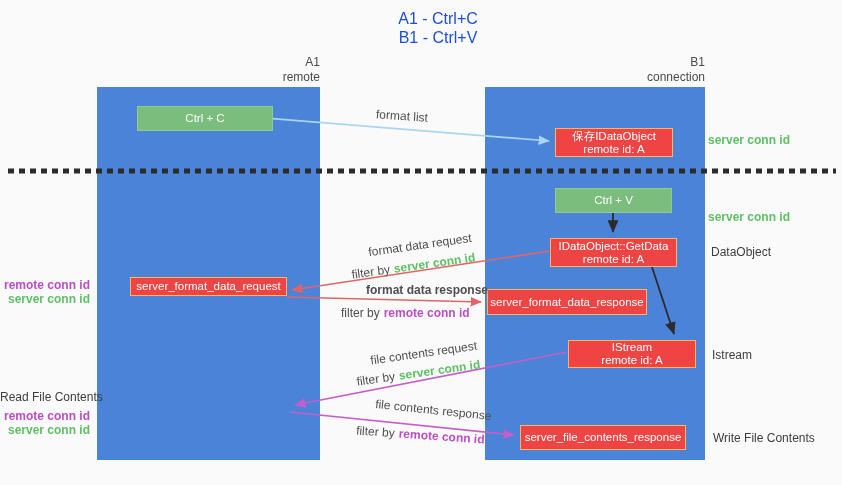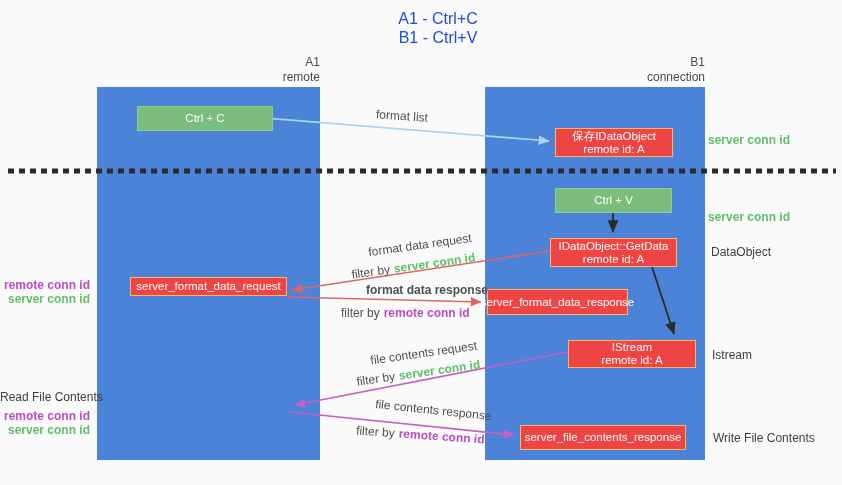--- a/index.html
+++ b/index.html
@@ -85,21 +85,21 @@
   <div class="node green" style="left:555px; top:188px; width:117px; height:25px;">
     <div>Ctrl + V</div>
   </div>
   <div class="node orange" style="left:550px; top:238px; width:127px; height:29px;">
     <div>IDataObject::GetData</div>
     <div>remote id: A</div>
   </div>
   <div class="node orange" style="left:130px; top:277px; width:157px; height:19px;">
     <div>server_format_data_request</div>
   </div>
-  <div class="node orange" style="left:487px; top:289px; width:141px; height:26px;">
+  <div class="node orange" style="left:487px; top:289px; width:160px; height:26px;">
     <div>server_format_data_response</div>
   </div>
   <div class="node orange" style="left:568px; top:340px; width:128px; height:28px;">
     <div>IStream</div>
     <div>remote id: A</div>
   </div>
   <div class="node orange" style="left:520px; top:425px; width:166px; height:25px;">
     <div>server_file_contents_response</div>
   </div>
 

